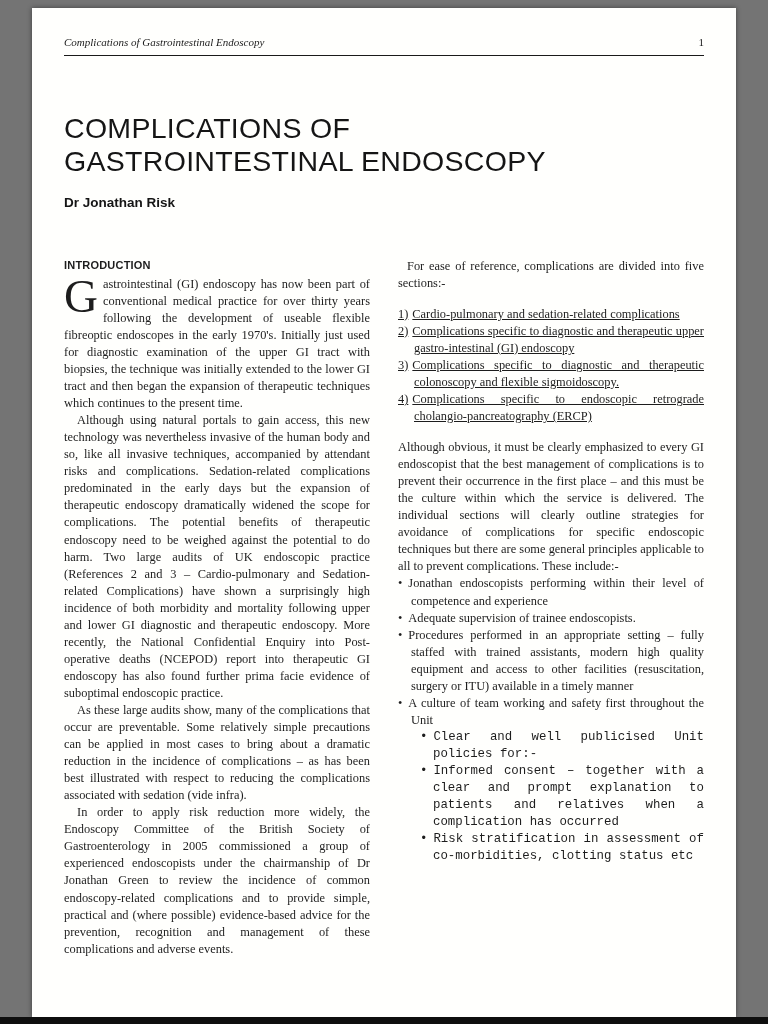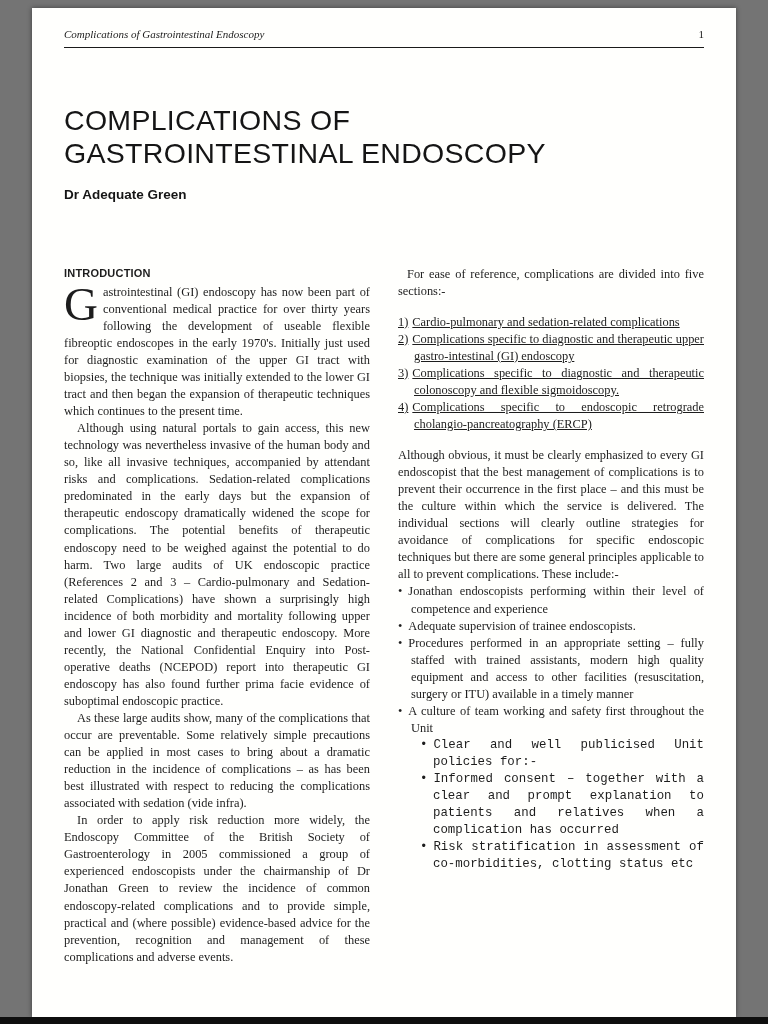--- a/index.html
+++ b/index.html
@@ -26,21 +26,21 @@
     width: 768px; height: 7px;
     background: #0e0e0e;
   }
   
   .run-head {
     display: flex;
     justify-content: space-between;
     align-items: baseline;
     font-size: 11px;
   }
-  .run-title { font-style: italic; }
+  .run-title { font-style: italic; margin-top: 8px; }
   .run-page { font-style: normal; }
   .head-rule {
     border: 0;
     border-bottom: 1.4px solid #1a1a1a;
     margin: 7px 0 0 0;
   }
   
   .doc-title {
     margin-top: 56px;
     font-family: "Liberation Sans", sans-serif;
@@ -52,21 +52,21 @@
   }
   .author {
     margin-top: 16px;
     font-family: "Liberation Sans", sans-serif;
     font-size: 13.5px;
     font-weight: 700;
     color: #151515;
   }
   
   .columns {
-    margin-top: 64px;
+    margin-top: 48px;
     display: flex;
     gap: 28px;
   }
   .col {
     width: 306px;
     font-size: 12.4px;
     line-height: 1.375;
     text-align: justify;
     color: #1d1d1d;
   }
@@ -120,21 +120,21 @@
     <span class="run-title">Complications of Gastrointestinal Endoscopy</span>
     <span class="run-page">1</span>
   </div>
   <hr class="head-rule">
 
   <div class="doc-title">
     <div>COMPLICATIONS OF</div>
     <div>GASTROINTESTINAL ENDOSCOPY</div>
   </div>
 
-  <div class="author">Dr Adequate Green</div>
+  <div class="author">Dr Jonathan Risk</div>
 
   <div class="columns">
 
     <div class="col">
       <h2 class="section-heading">INTRODUCTION</h2>
       <p><span class="dropcap">G</span><span>astrointestinal (GI) endoscopy has now been part of conventional medical practice for over thirty years following the development of useable flexible fibreoptic endoscopes in the early 1970's. Initially just used for diagnostic examination of the upper GI tract with biopsies, the technique was initially extended to the lower GI tract and then began the expansion of therapeutic techniques which continues to the present time.</span></p>
       <p class="indent">Although using natural portals to gain access, this new technology was nevertheless invasive of the human body and so, like all invasive techniques, accompanied by attendant risks and complications. Sedation-related complications predominated in the early days but the expansion of therapeutic endoscopy dramatically widened the scope for complications. The potential benefits of therapeutic endoscopy need to be weighed against the potential to do harm. Two large audits of UK endoscopic practice (References 2 and 3 – Cardio-pulmonary and Sedation-related Complications) have shown a surprisingly high incidence of both morbidity and mortality following upper and lower GI diagnostic and therapeutic endoscopy. More recently, the National Confidential Enquiry into Post-operative deaths (NCEPOD) report into therapeutic GI endoscopy has also found further prima facie evidence of suboptimal endoscopic practice.</p>
       <p class="indent">As these large audits show, many of the complications that occur are preventable. Some relatively simple precautions can be applied in most cases to bring about a dramatic reduction in the incidence of complications – as has been best illustrated with respect to reducing the complications associated with sedation (vide infra).</p>
       <p class="indent">In order to apply risk reduction more widely, the Endoscopy Committee of the British Society of Gastroenterology in 2005 commissioned a group of experienced endoscopists under the chairmanship of Dr Jonathan Green to review the incidence of common endoscopy-related complications and to provide simple, practical and (where possible) evidence-based advice for the prevention, recognition and management of these complications and adverse events.</p>
     </div>

